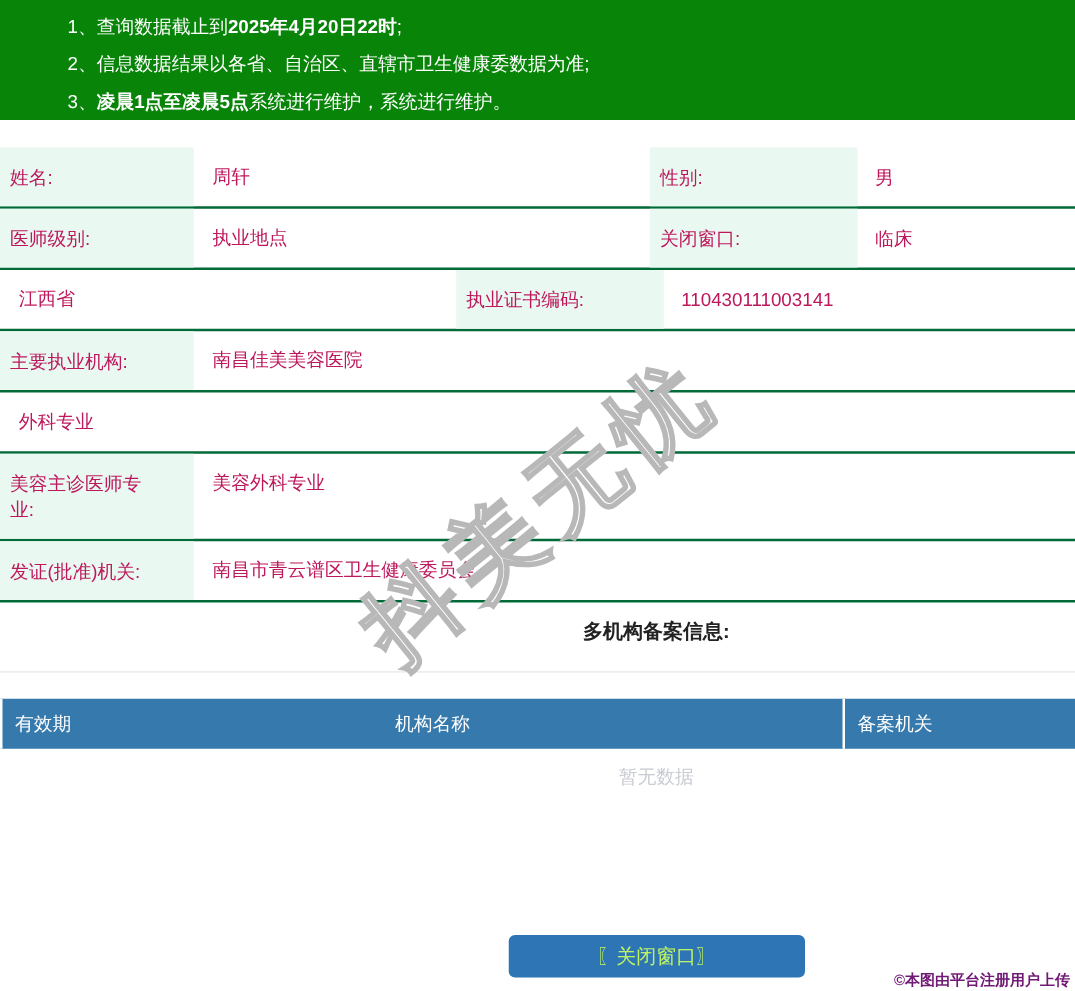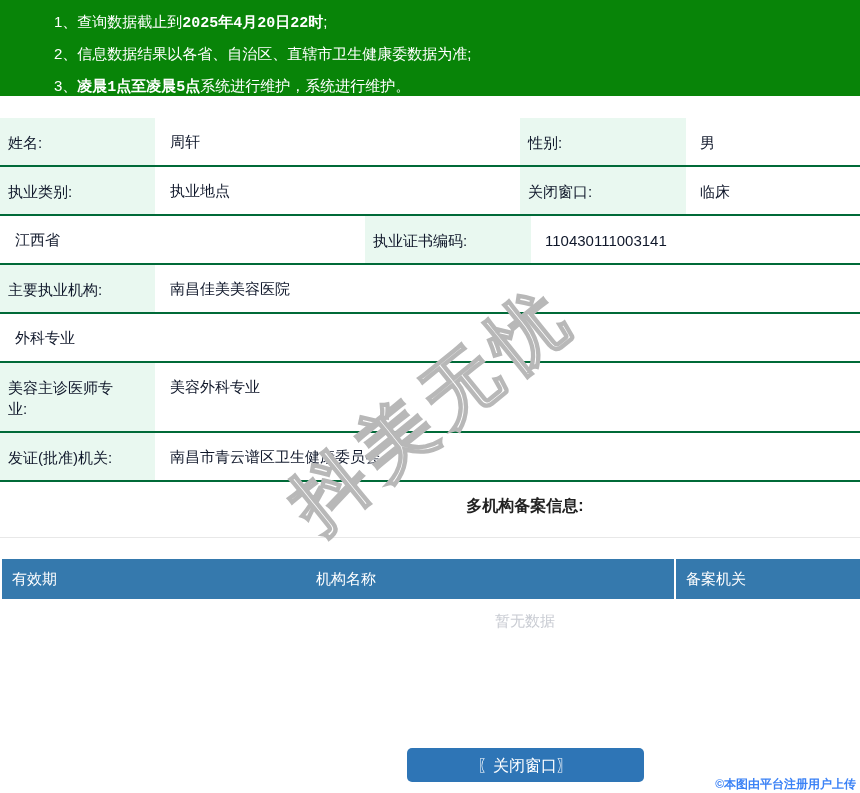--- a/index.html
+++ b/index.html
@@ -25,37 +25,37 @@
     padding-top: 7px;
     box-sizing: border-box;
     color: #ffffff;
     font-size: 15px;
   }
   .notice-line {
     line-height: 30px;
     padding-left: 54px;
     white-space: nowrap;
   }
-  .notice-line b { font-weight: bold; font-family: Liberation Mono, monospace; }
+  .notice-line b { font-weight: bold; }
 
   
   .info-table { margin-top: 22px; }
   .row {
     display: flex;
     align-items: stretch;
     min-height: 45px;
     border-bottom: 2px solid #006a38;
     box-sizing: border-box;
   }
   .cell {
     box-sizing: border-box;
     padding-top: 14px;
     padding-bottom: 12px;
     font-size: 15px;
-    color: #0f172a;
+    color: #be185d;
     line-height: 21px;
   }
   .lab1 {
     width: 155px;
     background: #e9f8f0;
     padding-left: 8px;
     padding-right: 35px;
   }
   .val1 { width: 350px; padding-left: 15px; font-family: Liberation Serif, serif; }
   .val1.wide { flex: 1; }
@@ -129,36 +129,36 @@
     left: 0;
     width: 1050px;
     text-align: center;
   }
   .close-btn {
     display: inline-block;
     width: 237px;
     height: 34px;
     line-height: 34px;
     background: #2e75b6;
-    color: #ffffff;
+    color: #bef264;
     font-size: 16px;
     border: none;
     border-radius: 5px;
     cursor: pointer;
     font-family: "Liberation Sans", sans-serif;
   }
   .attribution {
     position: absolute;
     top: 776px;
     left: 0;
     width: 856px;
     text-align: right;
     font-size: 12px;
     font-weight: bold;
-    color: #3b82f6;
+    color: #701a75;
     text-shadow: -1px -1px 0 #fff, 1px -1px 0 #fff, -1px 1px 0 #fff, 1px 1px 0 #fff;
   }
 </style>
 </head>
 <body>
 
 <div class="page">
 
   <div class="notice">
     <div class="notice-line">
@@ -175,21 +175,21 @@
   <div class="info-table">
 
     <div class="row">
       <div class="cell lab1">姓名:</div>
       <div class="cell val1">周轩</div>
       <div class="cell lab2">性别:</div>
       <div class="cell val2">男</div>
     </div>
 
     <div class="row">
-      <div class="cell lab1">执业类别:</div>
+      <div class="cell lab1">医师级别:</div>
       <div class="cell val1">执业地点</div>
       <div class="cell lab2">关闭窗口:</div>
       <div class="cell val2">临床</div>
     </div>
 
     <div class="row">
       <div class="cell val1">江西省</div>
       <div class="cell lab2">执业证书编码:</div>
       <div class="cell val2">110430111003141</div>
     </div>

